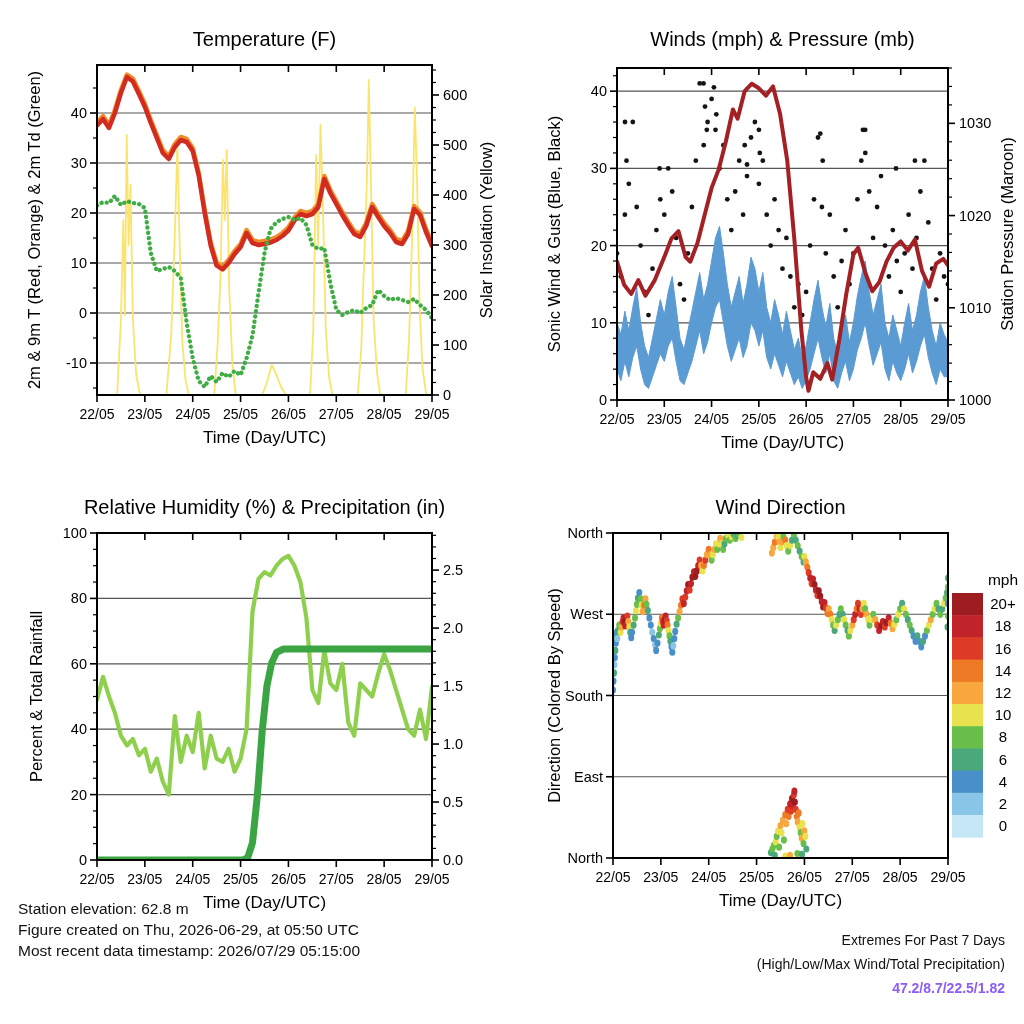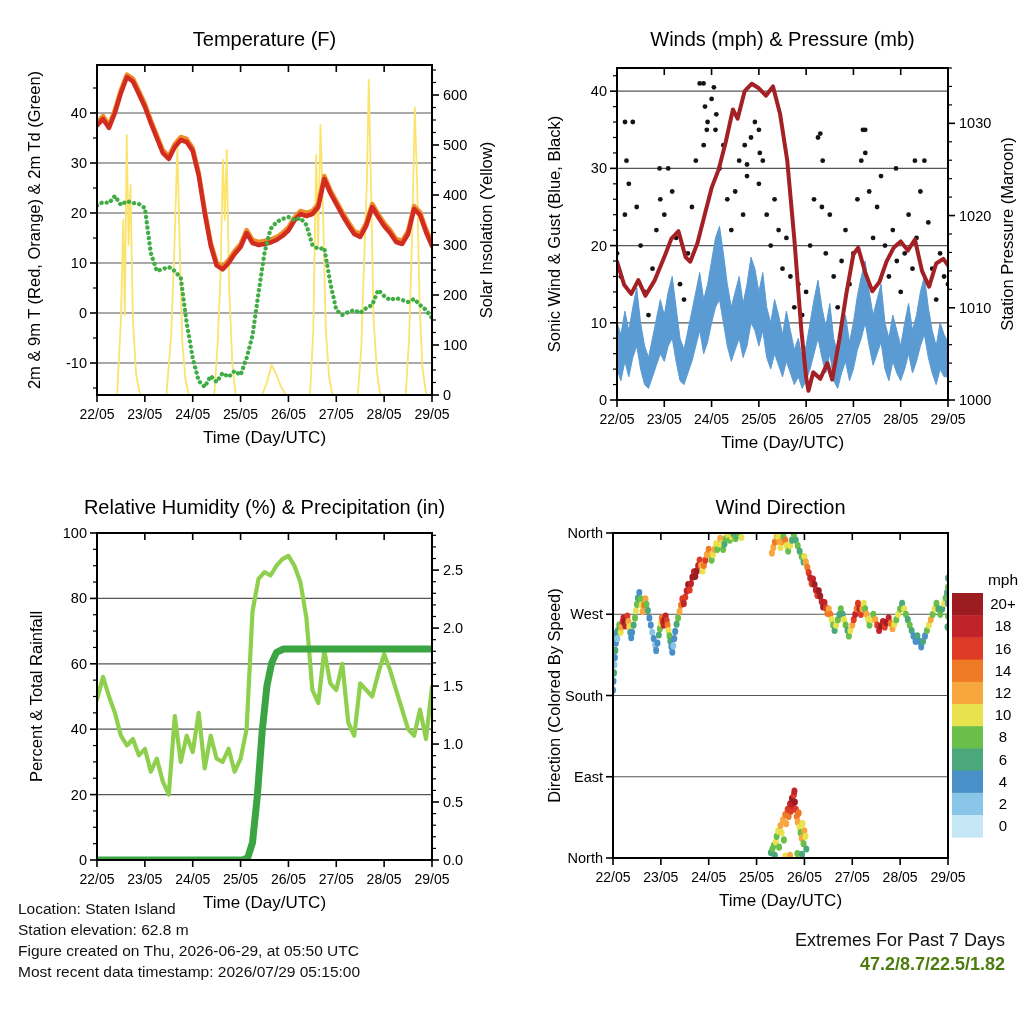--- a/index.html
+++ b/index.html
@@ -1,21 +1,21 @@
 <!DOCTYPE html>
 <html><head>
 <meta charset="utf-8">
 <style>
   html,body{margin:0;padding:0;background:#fff;}
   #page{position:relative;width:1024px;height:1024px;background:#ffffff;
         font-family:"Liberation Sans",sans-serif;overflow:hidden;}
   #charts{position:absolute;left:0;top:0;}
   #charts text{font-family:"Liberation Sans",sans-serif;fill:#000;}
   .footer{position:absolute;left:18px;top:899px;font-size:15.5px;line-height:20.9px;color:#111;}
-  .extremes{position:absolute;right:19px;top:928px;text-align:right;font-size:18px;line-height:24px;color:#111;}
+  .extremes{position:absolute;right:19px;top:928px;text-align:right;font-size:14px;line-height:24px;color:#111;}
   .extremes .vals{font-weight:bold;}
 </style>
 </head>
 <body>
 
 <div id="page">
   <svg id="charts" width="1024" height="1024" viewBox="0 0 1024 1024">
       <g>
         <clipPath id="clip0">
           <rect x="97" y="65" width="335" height="330"></rect>
@@ -743,23 +743,23 @@
           <text x="1003" y="786.7" font-size="15px" text-anchor="middle">4</text>
           <rect x="952" y="792.8" width="31" height="22.7" fill="#88c5e7"></rect>
           <text x="1003" y="808.9" font-size="15px" text-anchor="middle">2</text>
           <rect x="952" y="815" width="31" height="22.7" fill="#c6e8f6"></rect>
           <text x="1003" y="831.1" font-size="15px" text-anchor="middle">0</text>
         </g>
       </g>
     </svg>
 
   <div class="footer">
-    <div>Location: Staten Island</div>
     <div>Station elevation: 62.8 m</div>
     <div>Figure created on Thu, 2026-06-29, at 05:50 UTC</div>
     <div>Most recent data timestamp: 2026/07/29 05:15:00</div>
   </div>
 
   <div class="extremes">
     <div>Extremes For Past 7 Days</div>
-    <div class="vals" style="color: #4d7c0f;">47.2/8.7/22.5/1.82</div>
+    <div>(High/Low/Max Wind/Total Precipitation)</div>
+    <div class="vals" style="color: #8b5cf6;">47.2/8.7/22.5/1.82</div>
   </div>
 </div>
 
 </body></html>

